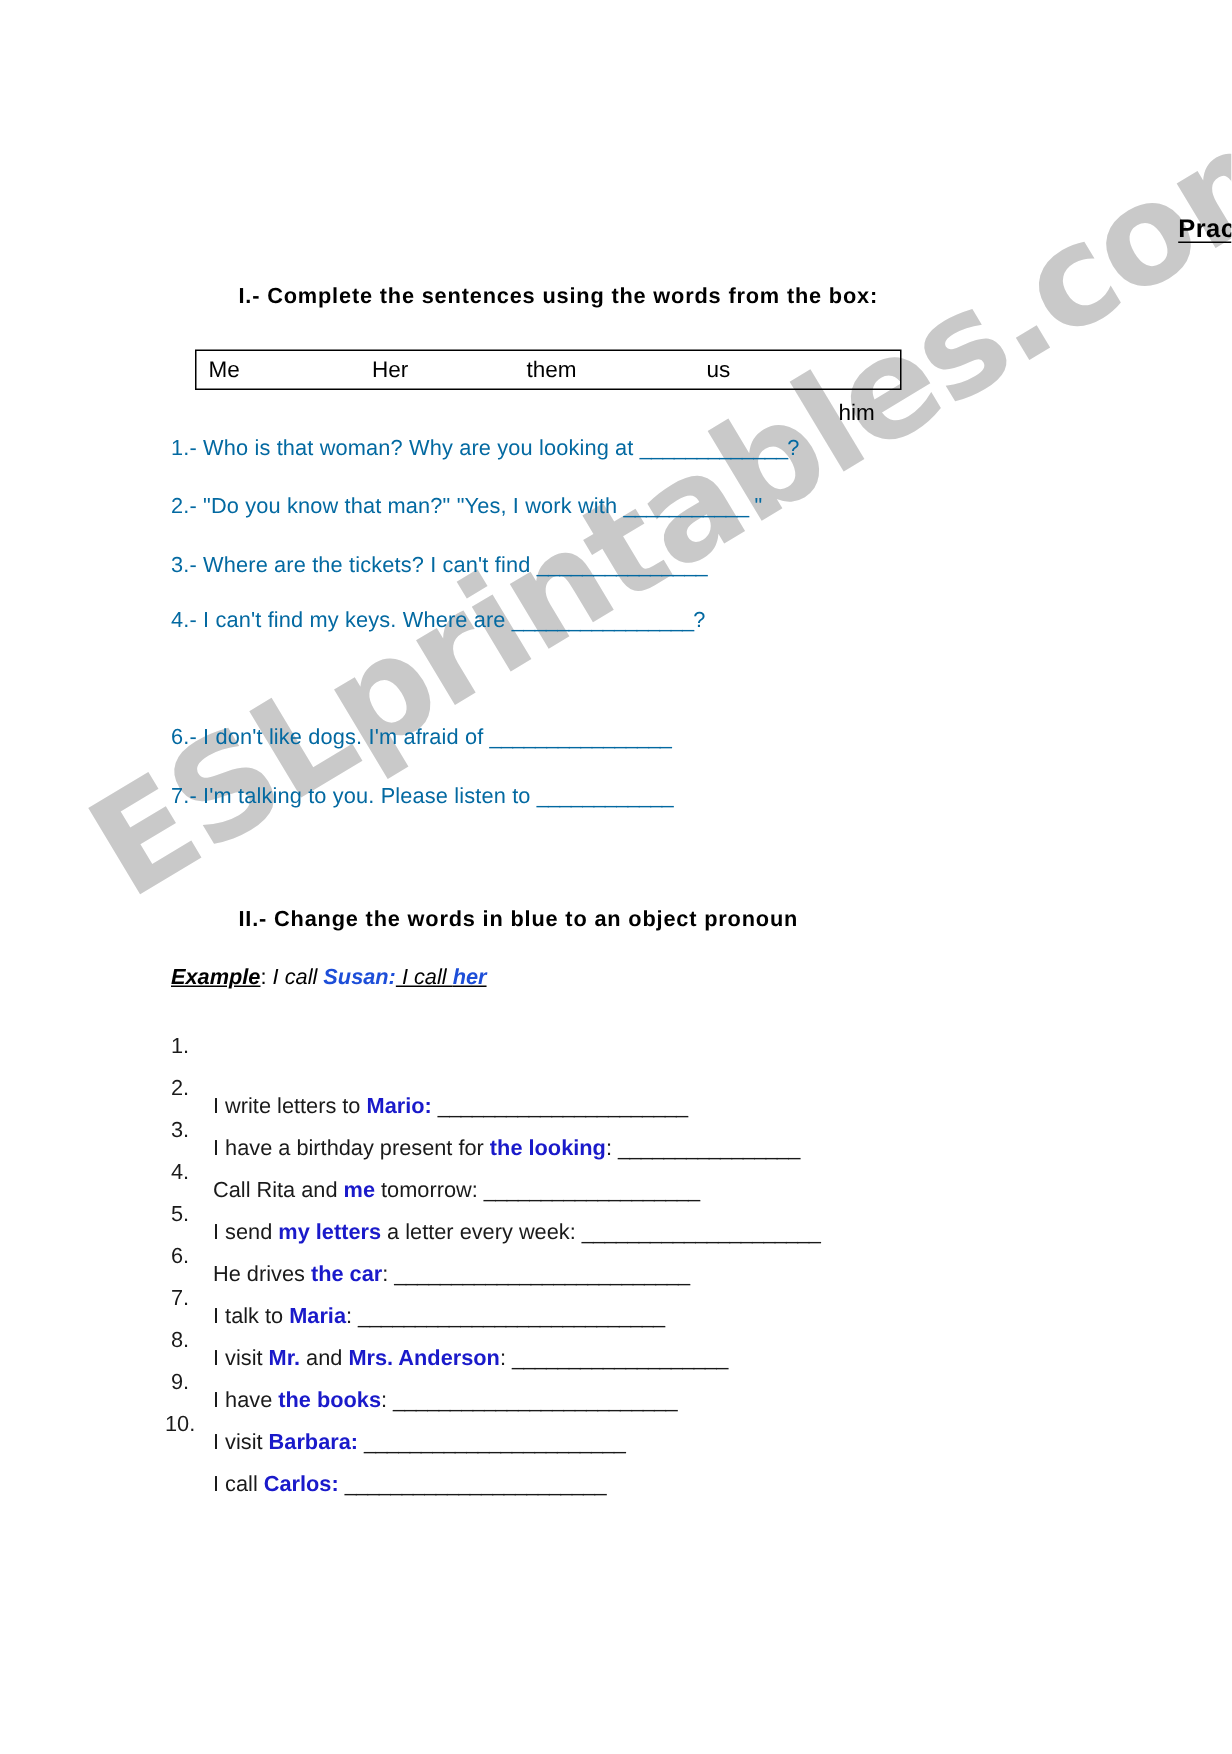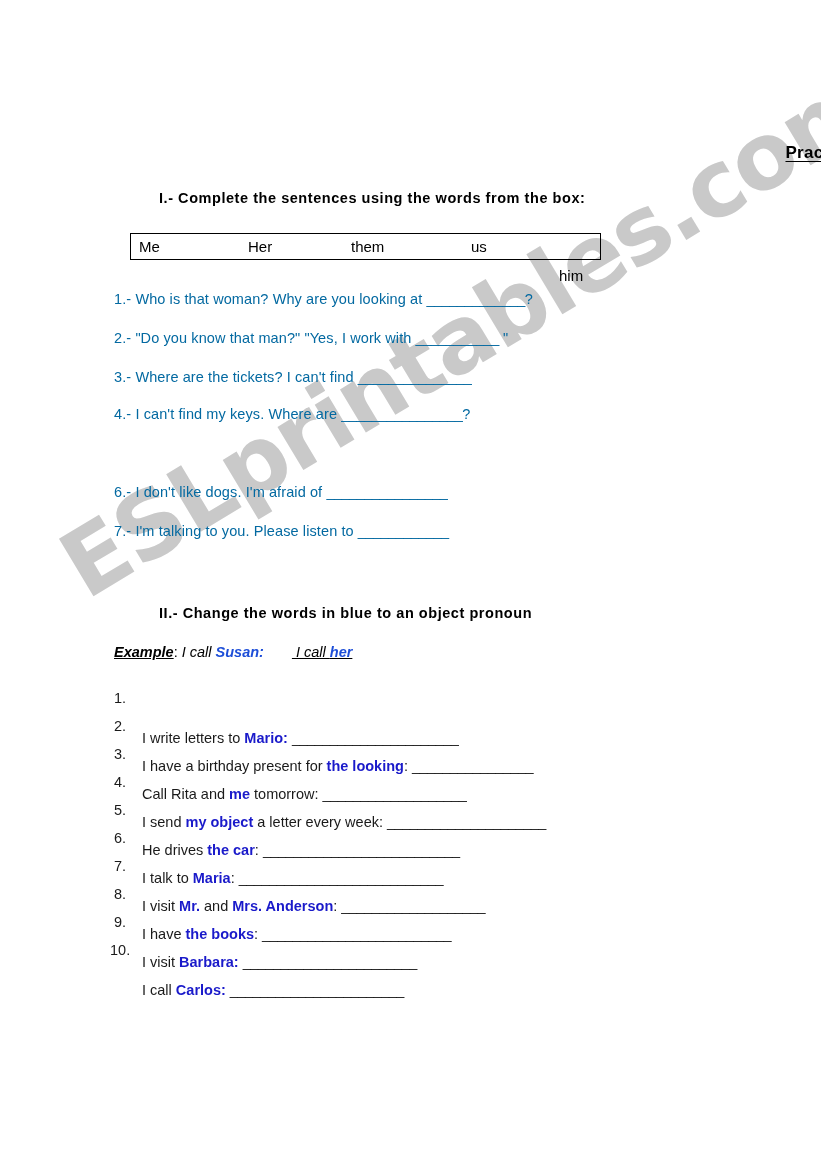--- a/index.html
+++ b/index.html
@@ -124,21 +124,21 @@
     font-style: italic;
     text-decoration: underline;
   }
   .example-line .ex-colon { font-weight: normal; font-style: normal; }
   .example-line .ex-plain { font-style: italic; }
   .example-line .ex-blue {
     font-style: italic;
     font-weight: bold;
     color: #1d4ed8;
   }
-  .example-line .ex-answer { text-decoration: underline; margin-left: 28px; }
+  .example-line .ex-answer { text-decoration: underline; }
 
   
   .q2 {
     position: absolute;
     font-size: 14.5px;
     white-space: nowrap;
     color: #1a1a1a;
   }
   .q2 .num {
     position: absolute;
@@ -221,21 +221,21 @@
     <div class="q2" style="left:114px; top:718px">
       <span class="num">2.</span>
       <span class="body"><span>I have a birthday present for </span><span class="blue">the looking</span><span>: </span><span class="blank">________________</span></span>
     </div>
     <div class="q2" style="left:114px; top:746px">
       <span class="num">3.</span>
       <span class="body"><span>Call Rita and </span><span class="blue">me</span><span> tomorrow: </span><span class="blank">___________________</span></span>
     </div>
     <div class="q2" style="left:114px; top:774px">
       <span class="num">4.</span>
-      <span class="body"><span>I send </span><span class="blue">my object</span><span> a letter every week: </span><span class="blank">_____________________</span></span>
+      <span class="body"><span>I send </span><span class="blue">my letters</span><span> a letter every week: </span><span class="blank">_____________________</span></span>
     </div>
     <div class="q2" style="left:114px; top:802px">
       <span class="num">5.</span>
       <span class="body"><span>He drives </span><span class="blue">the car</span><span>: </span><span class="blank">__________________________</span></span>
     </div>
     <div class="q2" style="left:114px; top:830px">
       <span class="num">6.</span>
       <span class="body"><span>I talk to </span><span class="blue">Maria</span><span>: </span><span class="blank">___________________________</span></span>
     </div>
     <div class="q2" style="left:114px; top:858px">

